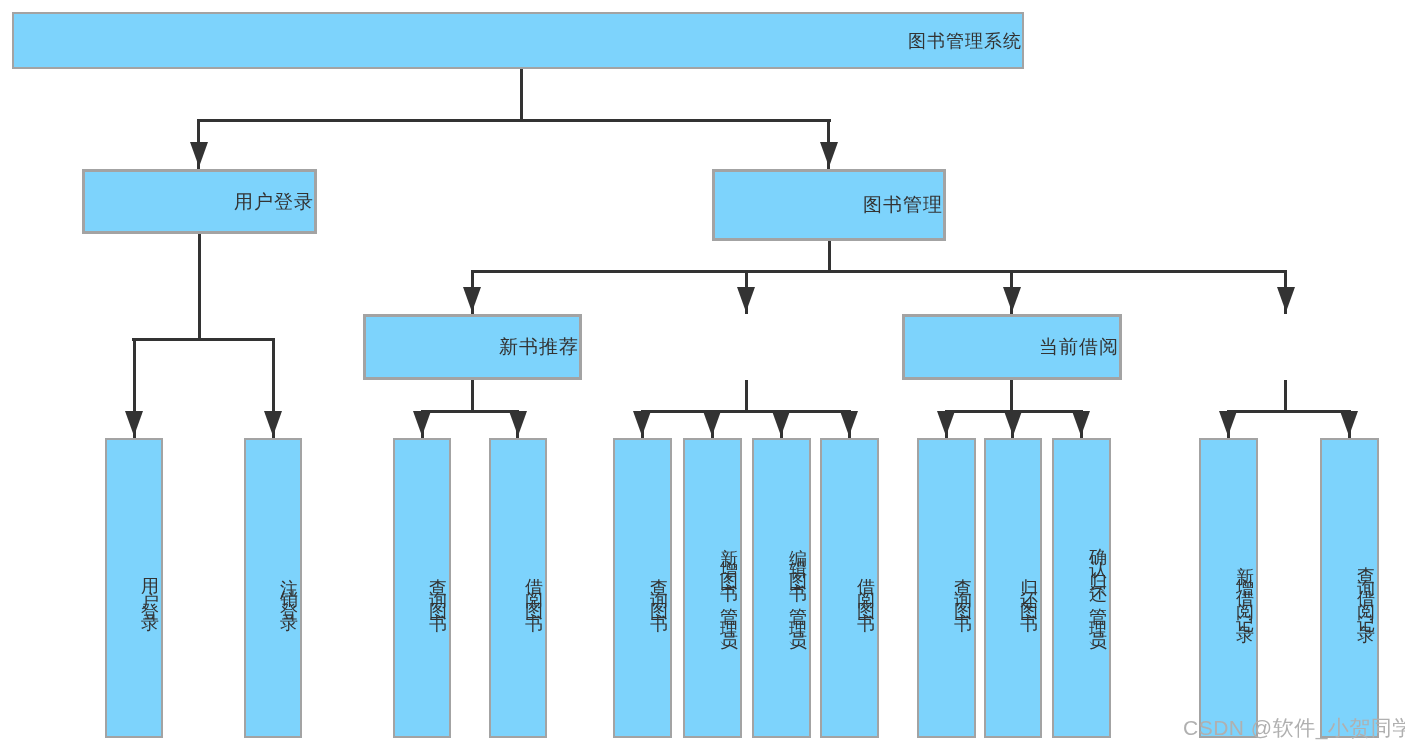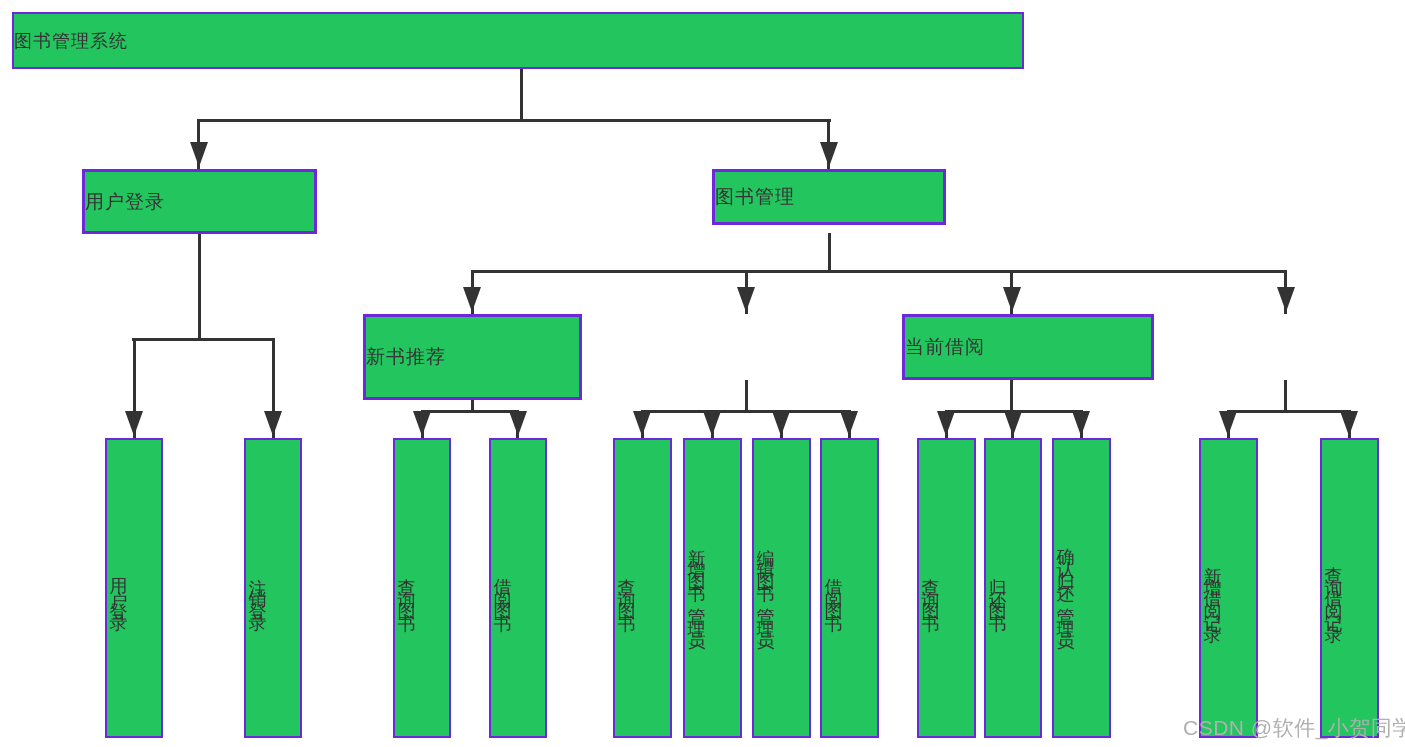--- a/index.html
+++ b/index.html
@@ -10,26 +10,26 @@
     overflow: hidden;
   }
   #diagram {
     position: relative;
     width: 1405px; height: 747px;
     background: #ffffff;
   }
   .box {
     position: absolute;
     box-sizing: border-box;
-    background: #22c55e;
-    border: 2px solid #6d28d9;
+    background: #7dd3fc;
+    border: 2px solid #a3a3a3;
     color: #333333;
     display: flex;
     align-items: center;
-    justify-content: flex-start;
+    justify-content: flex-end;
     font-size: 18px;
     letter-spacing: 1px;
     z-index: 2;
   }
   .box.mid { border-width: 3px; font-size: 19px; }
   .vbox { border-width: 2px; }
   .vtext {
     writing-mode: vertical-rl;
     text-orientation: mixed;
     font-size: 18px;
@@ -122,28 +122,28 @@
   <div class="arrow" style="left:1219px; top:411px;"></div>
   <div class="arrow" style="left:1340px; top:411px;"></div>
 
   <div class="box" style="left:12px; top:12px; width:1012px; height:57px;">
     <span>图书管理系统</span>
   </div>
 
   <div class="box mid" style="left:82px; top:169px; width:235px; height:65px;">
     <span>用户登录</span>
   </div>
-  <div class="box mid" style="left:712px; top:169px; width:234px; height:56px;font-family:Liberation Serif, serif;">
+  <div class="box mid" style="left:712px; top:169px; width:234px; height:72px;font-family:Liberation Serif, serif;">
     <span>图书管理</span>
   </div>
 
-  <div class="box mid" style="left:363px; top:314px; width:219px; height:86px;">
+  <div class="box mid" style="left:363px; top:314px; width:219px; height:66px;">
     <span>新书推荐</span>
   </div>
-  <div class="box mid" style="left:902px; top:314px; width:252px; height:66px;font-family:Liberation Serif, serif;">
+  <div class="box mid" style="left:902px; top:314px; width:220px; height:66px;font-family:Liberation Serif, serif;">
     <span>当前借阅</span>
   </div>
 
   <div class="box vbox" style="left:105px; top:438px; width:58px; height:300px;">
     <span class="vtext">用户登录</span>
   </div>
   <div class="box vbox" style="left:244px; top:438px; width:58px; height:300px;">
     <span class="vtext">注销登录</span>
   </div>
 

